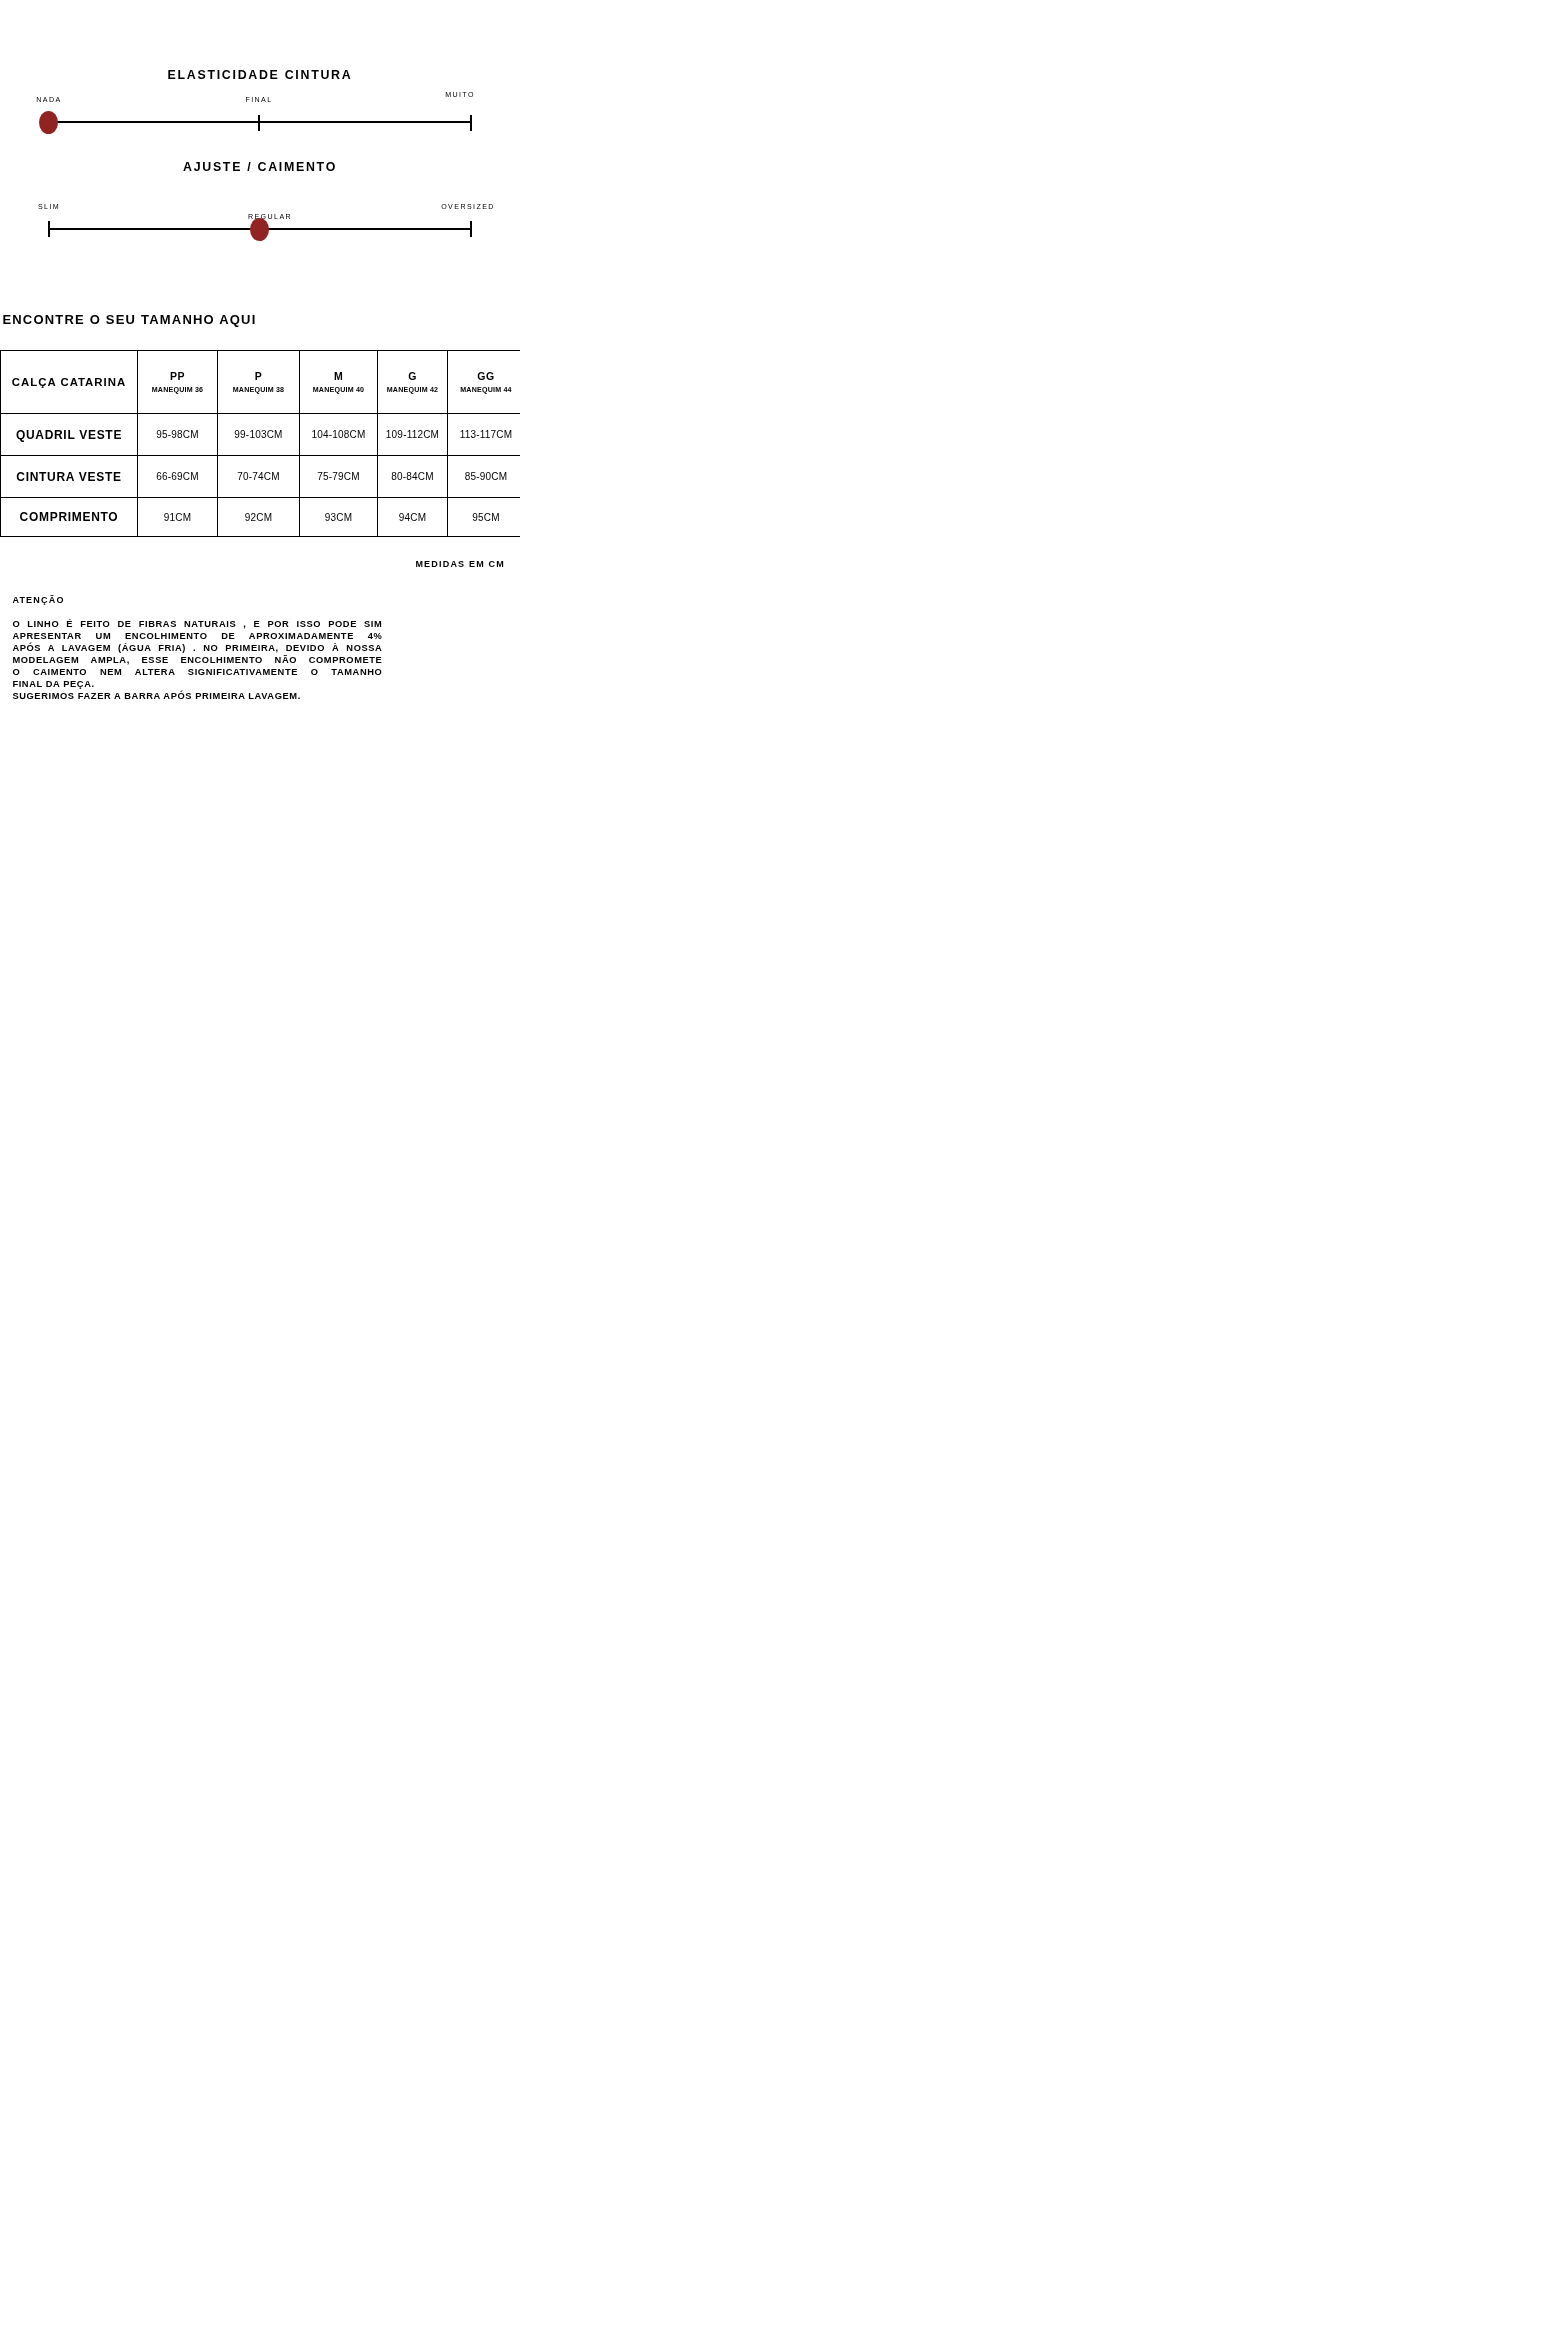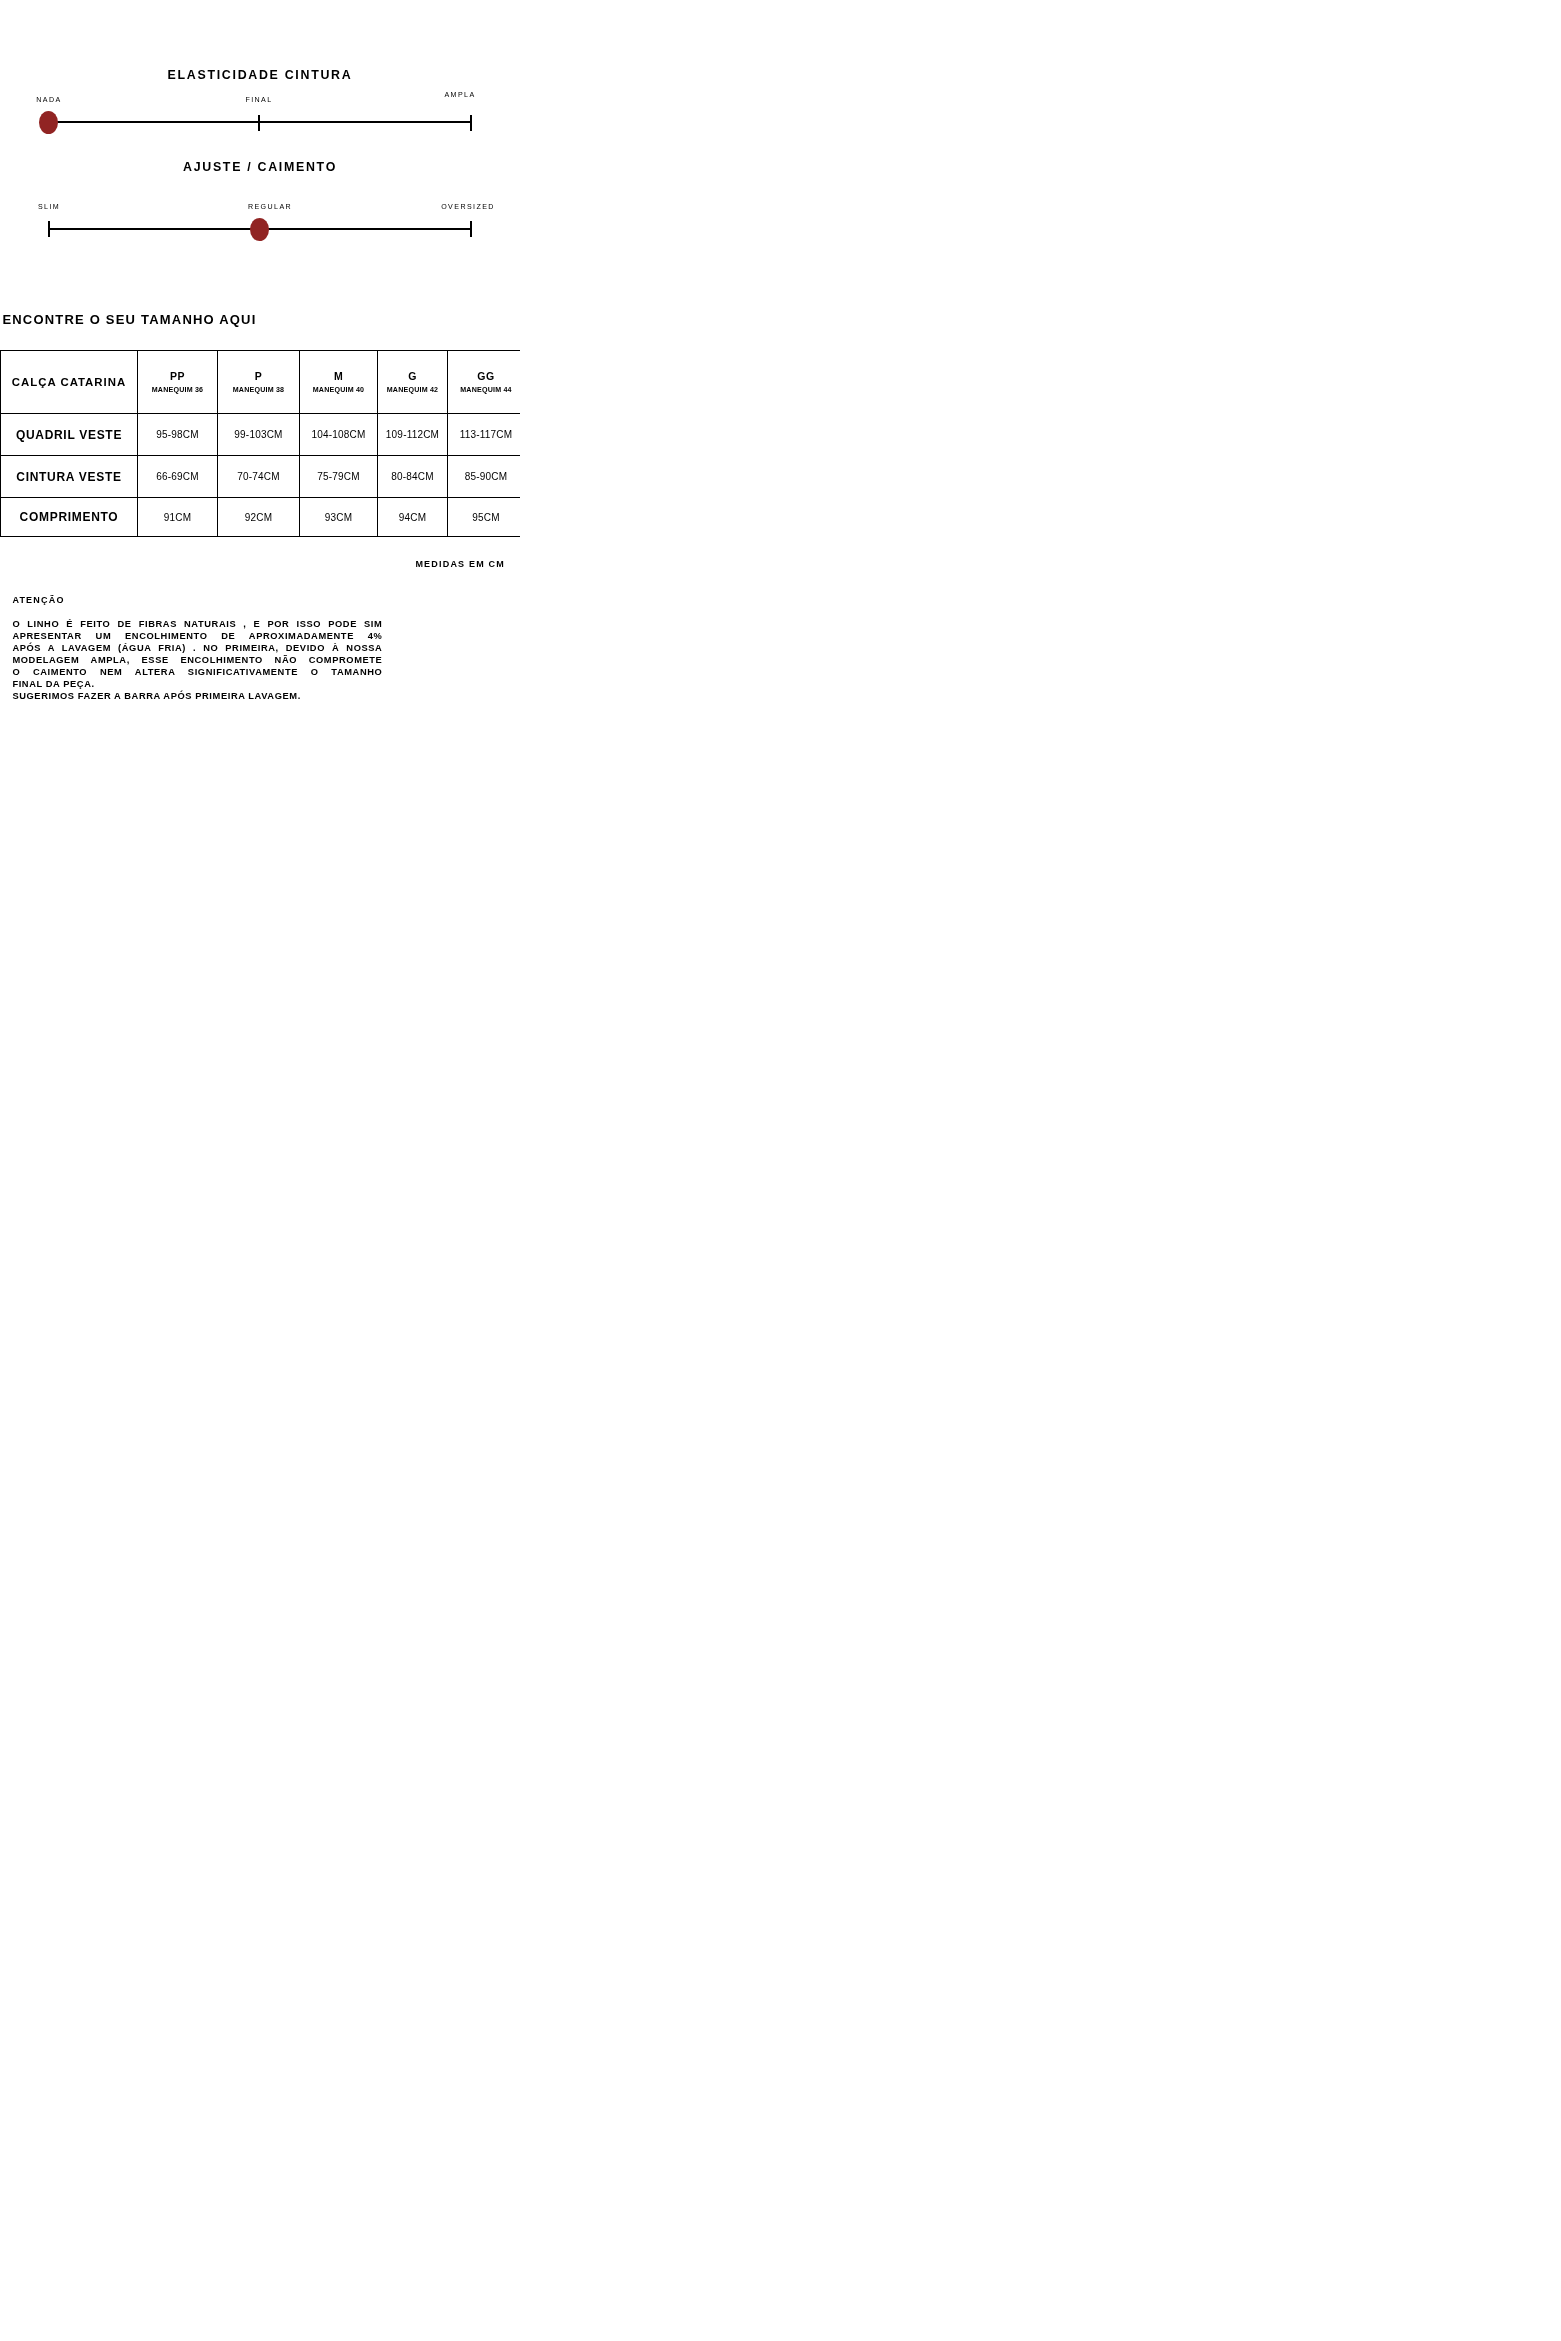--- a/index.html
+++ b/index.html
@@ -23,21 +23,21 @@
   .t2 { top:160px; }
 
   .slabel {
     position:absolute; font-size:7.1px; letter-spacing:1.4px;
     transform:translateX(-50%); white-space:nowrap;
   }
   .s1-l0 { left:49px; top:96px; }
   .s1-l1 { left:259px; top:96px; }
   .s1-l2 { left:460px; top:91px; }
   .s2-l0 { left:49px; top:203px; }
-  .s2-l1 { left:256px; top:203px;padding-left:28px; }
+  .s2-l1 { left:256px; top:213px;padding-left:28px; }
   .s2-l2 { left:468px; top:203px; }
 
   .track { position:absolute; left:48px; width:424px; height:2.4px; background:#000; }
   .tr1 { top:121px; }
   .tr2 { top:228px; }
 
   .tick { position:absolute; width:2.4px; height:16px; background:#000; }
   .tk1m { left:258px; top:115px; }
   .tk1r { left:470px; top:115px; }
   .tk2l { left:48px; top:221px; }
@@ -92,21 +92,21 @@
 </style>
 </head>
 <body>
 
 <div class="page">
 
   <div>
     <div class="slider-title t1">ELASTICIDADE CINTURA</div>
     <div class="slabel s1-l0">NADA</div>
     <div class="slabel s1-l1">FINAL</div>
-    <div class="slabel s1-l2">AMPLA</div>
+    <div class="slabel s1-l2">MUITO</div>
     <div class="track tr1"></div>
     <div class="tick tk1m"></div>
     <div class="tick tk1r"></div>
     <div class="dot d1" style="background: rgb(145, 36, 35);"></div>
   </div>
 
   <div>
     <div class="slider-title t2">AJUSTE / CAIMENTO</div>
     <div class="slabel s2-l0">SLIM</div>
     <div class="slabel s2-l1">REGULAR</div>

